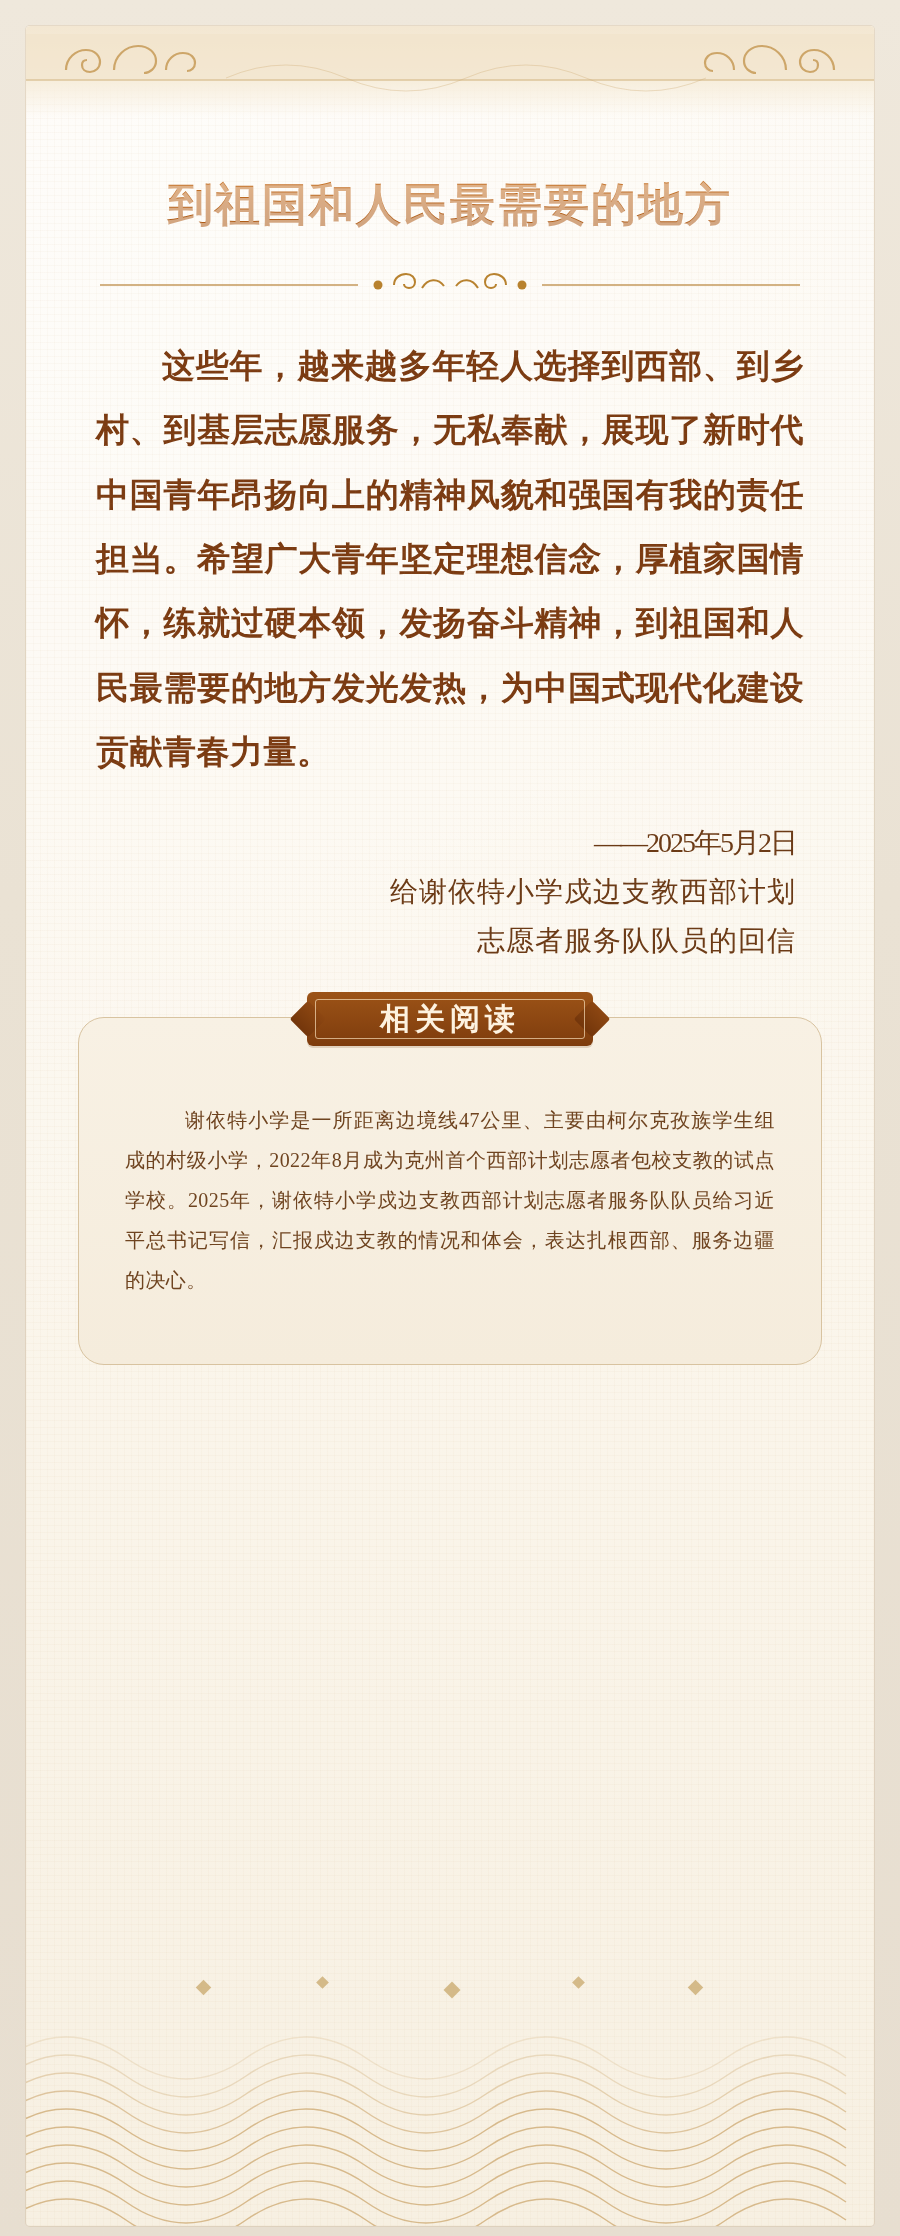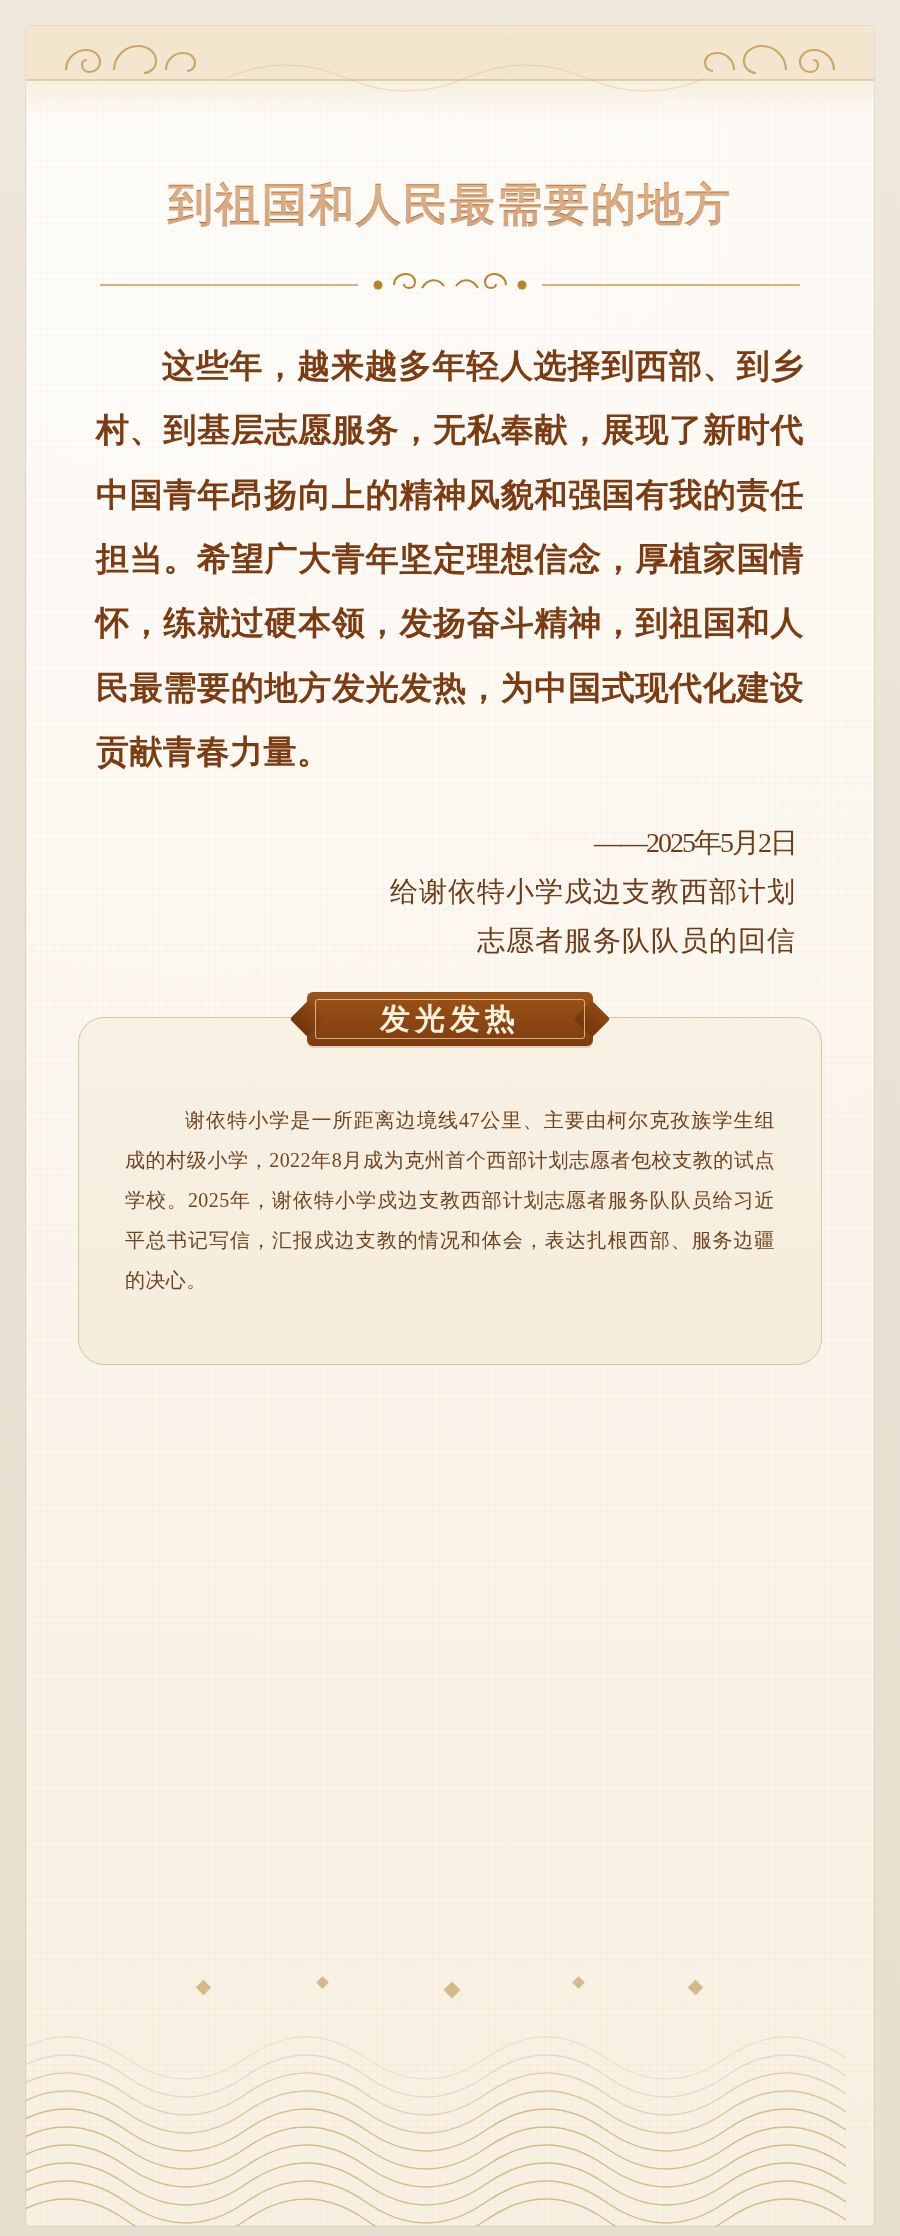--- a/index.html
+++ b/index.html
@@ -243,21 +243,21 @@
     <p class="quote">这些年，越来越多年轻人选择到西部、到乡村、到基层志愿服务，无私奉献，展现了新时代中国青年昂扬向上的精神风貌和强国有我的责任担当。希望广大青年坚定理想信念，厚植家国情怀，练就过硬本领，发扬奋斗精神，到祖国和人民最需要的地方发光发热，为中国式现代化建设贡献青春力量。</p>
 
     <div class="sig">
       <div class="dash">——2025年5月2日</div>
       <div>给谢依特小学戍边支教西部计划</div>
       <div>志愿者服务队队员的回信</div>
     </div>
 
     <div class="related">
       <div class="ribbon">
-        <div class="ribbon-inner">发光发热</div>
+        <div class="ribbon-inner">相关阅读</div>
       </div>
       <p class="related-text">谢依特小学是一所距离边境线47公里、主要由柯尔克孜族学生组成的村级小学，2022年8月成为克州首个西部计划志愿者包校支教的试点学校。2025年，谢依特小学戍边支教西部计划志愿者服务队队员给习近平总书记写信，汇报戍边支教的情况和体会，表达扎根西部、服务边疆的决心。</p>
     </div>
 
     <svg class="bottom-diamonds" viewBox="0 0 848 40">
       <g fill="#c9a86b" opacity="0.75">
         <rect x="172" y="14" width="11" height="11" transform="rotate(45 177.5 19.5)"></rect>
         <rect x="292" y="10" width="9" height="9" transform="rotate(45 296.5 14.5)"></rect>
         <rect x="420" y="16" width="12" height="12" transform="rotate(45 426 22)"></rect>
         <rect x="548" y="10" width="9" height="9" transform="rotate(45 552.5 14.5)"></rect>

